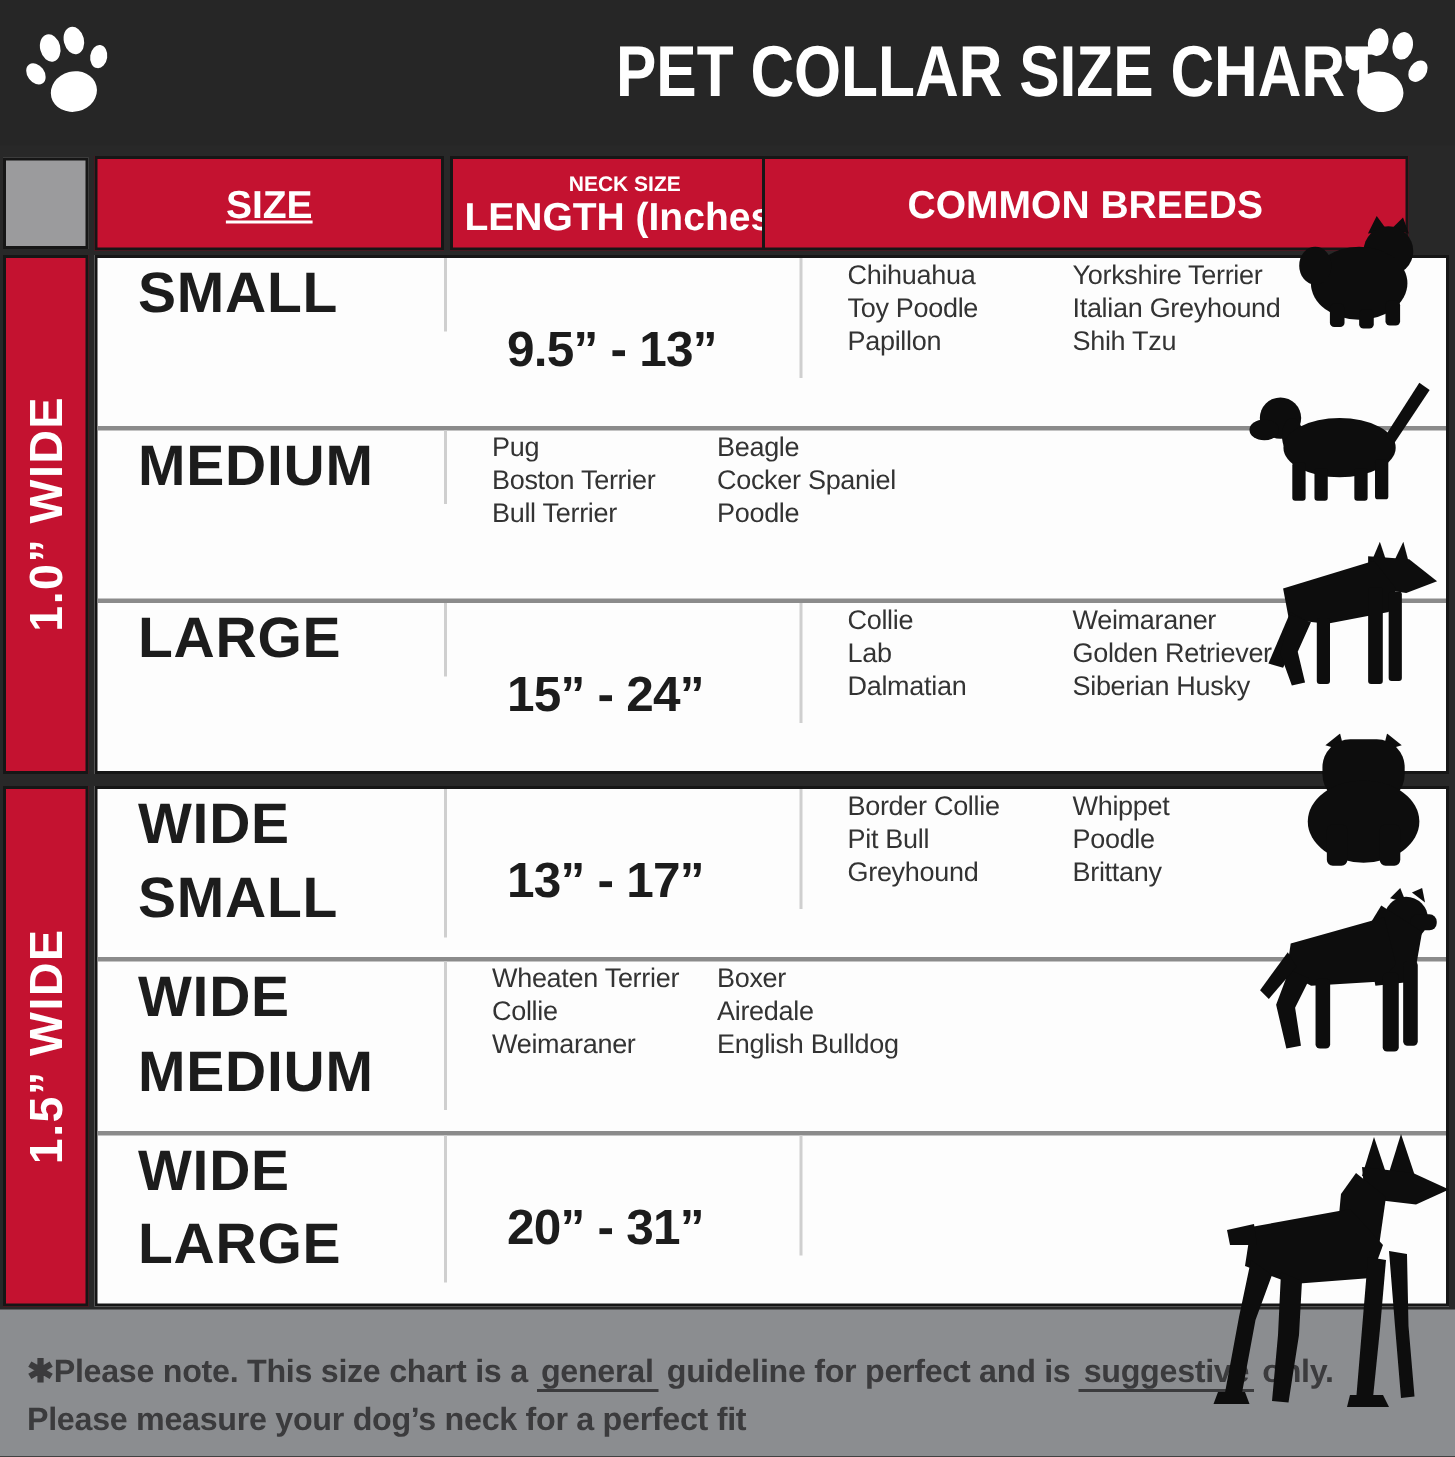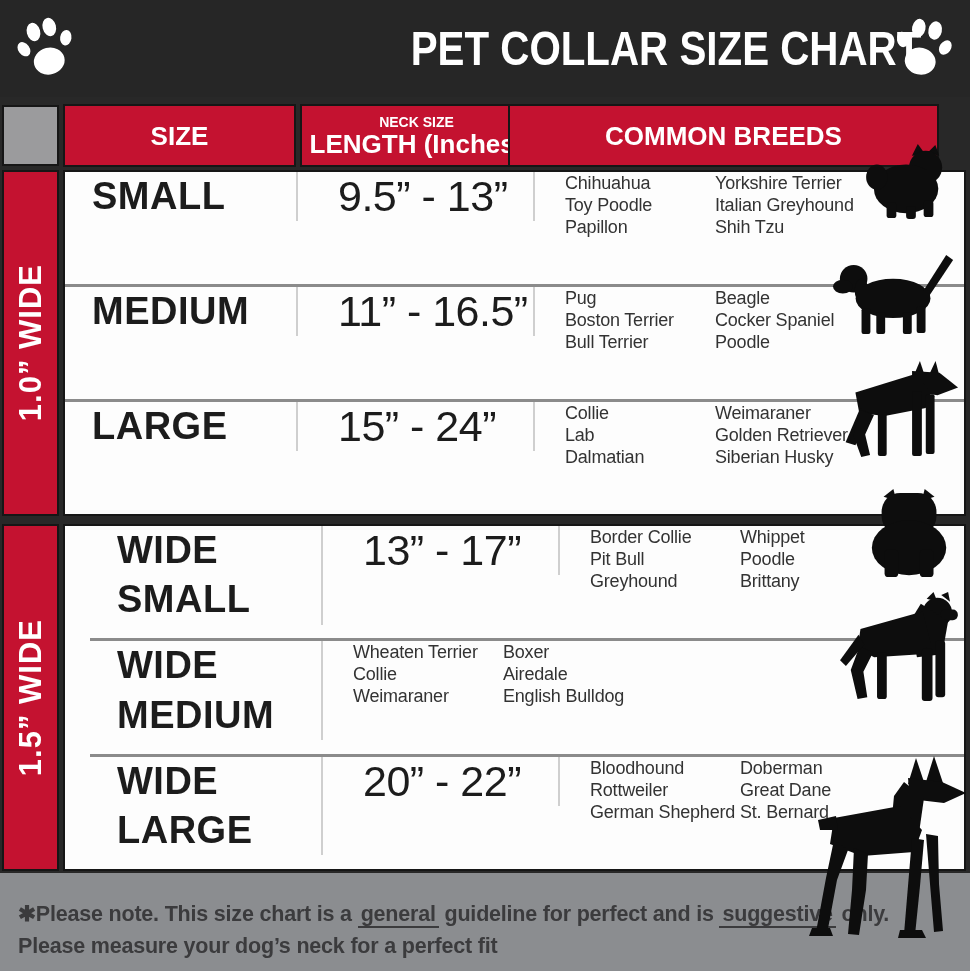--- a/index.html
+++ b/index.html
@@ -40,21 +40,21 @@
   .corner-box{
     position:absolute;left:2px;top:105px;width:57px;height:61px;
     background:var(--corner-gray);border:2px solid var(--cell-border);
   }
   .head-cell{
     position:absolute;top:104px;height:63px;
     background:var(--accent-red);border:2px solid var(--cell-border);
     display:flex;flex-direction:column;align-items:center;justify-content:center;
     color:#fff;font-weight:700;text-align:center;line-height:1;
   }
-  .head-size{left:63px;width:233px;font-size:26px;}
+  .head-size{left:63px;width:233px;font-size:26px;text-decoration:underline;}
   .head-length{left:300px;width:233px;}
   .head-breeds{left:508px;width:431px;font-size:26px;}
   .head-sub{font-size:14px;font-weight:700;margin-bottom:2px;}
   .head-main{font-size:26px;font-weight:700;}
   
   .width-strip{
     position:absolute;left:2px;width:57px;
     background:var(--accent-red);border:2px solid var(--cell-border);
     display:flex;align-items:center;justify-content:center;
   }
@@ -64,38 +64,38 @@
     writing-mode:vertical-rl;transform:rotate(180deg);
     color:#fff;font-size:31px;font-weight:700;letter-spacing:1px;white-space:nowrap;
   }
   
   .group{
     position:absolute;left:63px;width:903px;
     background:var(--row-bg);border:2px solid var(--cell-border);
     display:flex;flex-direction:column;
   }
   .group-1{top:170px;height:346px;}
-  .group-2{top:524px;height:347px;padding-left:25px;}
+  .group-2{top:524px;height:347px;}
   .row{flex:1;display:flex;align-items:flex-start;position:relative;}
   .row-divider{height:3px;background:var(--divider-gray);flex:none;}
   .col-size{
     width:233px;flex:none;padding-left:27px;
     border-right:2px solid var(--col-divider);
     display:flex;align-items:center;
   }
   .size-label{
     font-size:38px;font-weight:700;color:var(--text-dark);
     line-height:1.3;white-space:pre-line;letter-spacing:0.5px;
   }
   .col-length{
     width:237px;flex:none;padding-left:40px;
     border-right:2px solid var(--col-divider);
     display:flex;align-items:center;
   }
-  .length-value{font-size:43px;font-weight:400;color:var(--text-dark);letter-spacing:-0.5px;}
+  .length-value{font-size:33px;font-weight:700;color:var(--text-dark);letter-spacing:-0.5px;margin-top:42px;}
   .col-breeds{flex:1;display:flex;align-items:center;padding-left:30px;position:relative;}
   .breed-col{
     font-size:18px;color:var(--breed-text);line-height:22px;
     white-space:pre-line;letter-spacing:-0.2px;
   }
   .breed-col-1{width:150px;flex:none;}
   .breed-col-2{width:152px;flex:none;}
   .dog-box{
     position:absolute;right:4px;bottom:4px;top:4px;width:140px;
     display:flex;align-items:flex-end;justify-content:flex-end;
@@ -202,23 +202,20 @@
         </span>
       </div>
     </div>
 
     <div class="row-divider"></div>
 
     <div class="row">
       <div class="col-size">
         <span class="size-label">MEDIUM</span>
       </div>
-      <div class="col-length">
-        <span class="length-value">11” - 16.5”</span>
-      </div>
       <div class="col-breeds">
         <span class="breed-col breed-col-1">Pug
 Boston Terrier
 Bull Terrier</span>
         <span class="breed-col breed-col-2">Beagle
 Cocker Spaniel
 Poodle</span>
         <span class="dog-box">
           <svg viewBox="0 0 130 95" width="128" height="94" style="margin-bottom:8px;">
             <g fill="#0d0d0d">
@@ -340,29 +337,21 @@
     </div>
 
     <div class="row-divider"></div>
 
     <div class="row">
       <div class="col-size">
         <span class="size-label">WIDE
 LARGE</span>
       </div>
       <div class="col-length">
-        <span class="length-value">20” - 22”</span>
-      </div>
-      <div class="col-breeds">
-        <span class="breed-col breed-col-1">Bloodhound
-Rottweiler
-German Shepherd</span>
-        <span class="breed-col breed-col-2">Doberman
-Great Dane
-St. Bernard</span>
+        <span class="length-value">20” - 31”</span>
       </div>
     </div>
 
   </div>
 
   <div class="footer">
     <div class="note-line"><span>✱Please note. This size chart is a </span><span class="note-underline">general</span><span> guideline for perfect and is </span><span class="note-underline">suggestive</span><span> only.</span></div>
     <div class="note-line">Please measure your dog’s neck for a perfect fit</div>
   </div>
 

